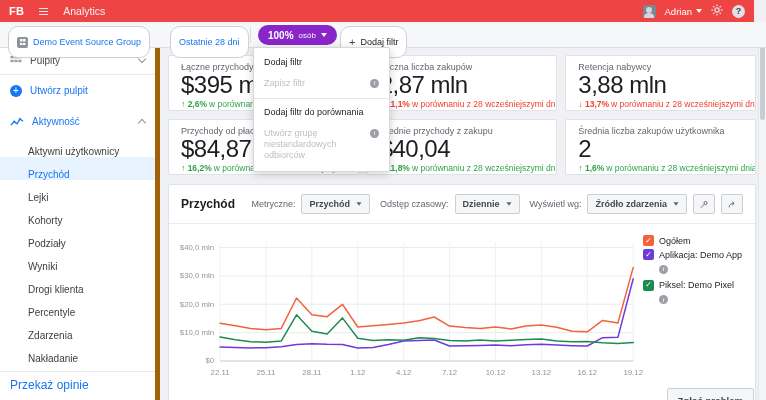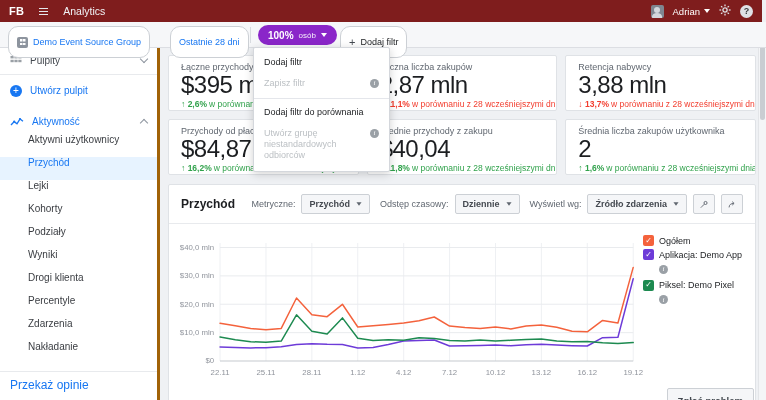--- a/index.html
+++ b/index.html
@@ -1,20 +1,20 @@
 <!DOCTYPE html>
 <html><head>
 <meta charset="utf-8">
 <style>
   html,body{margin:0;padding:0;width:766px;height:400px;overflow:hidden;
     font-family:"Liberation Sans",sans-serif;background:#eff1f4;position:relative;}
   *{box-sizing:border-box;}
 
   
-  .topbar{position:absolute;top:0;left:0;right:4px;height:22px;background:#7f1d1d;color:#fff;
+  .topbar{position:absolute;top:0;left:0;right:12px;height:22px;background:#ef4444;color:#fff;
     display:flex;align-items:center;padding:0 9px;gap:15px;z-index:30;}
   .logo{font-weight:bold;font-size:11px;letter-spacing:.3px;}
   .hamburger{display:flex;flex-direction:column;gap:1.6px;margin-top:1px;}
   .hamburger span{display:block;width:9px;height:1.4px;background:#e4e6eb;}
   .app-title{font-size:10.5px;color:#f0f2f5;}
   .topbar-right{margin-left:auto;display:flex;align-items:center;gap:9px;}
   .avatar{width:13px;height:13px;border-radius:2px;background:#7f8690;position:relative;overflow:hidden;}
   .avatar i{position:absolute;left:3.5px;top:2px;width:6px;height:6px;border-radius:50%;background:#d4d7dc;}
   .avatar b{position:absolute;left:1.5px;top:8px;width:10px;height:7px;border-radius:50% 50% 0 0;background:#d4d7dc;}
   .username{font-size:9.5px;display:flex;align-items:center;gap:4px;}
@@ -48,31 +48,31 @@
   .dropdown{position:absolute;left:253px;top:47px;width:137px;background:#fff;border:1px solid #d4d7dc;
     border-radius:2px;box-shadow:0 2px 10px rgba(0,0,0,.18);z-index:40;padding:4px 0;}
   .menu-item{padding:5px 10px;font-size:9px;color:#1c1e21;display:flex;align-items:flex-start;gap:6px;cursor:pointer;line-height:1.25;}
   .menu-item .lbl{flex:1;}
   .menu-item.disabled{color:#bcc0c4;cursor:default;}
   .menu-divider{height:1px;background:#e4e6eb;margin:3px 0;}
   .info-dot{flex:none;width:9px;height:9px;border-radius:50%;background:#9aa0a6;color:#fff;font-size:7px;
     font-style:italic;font-family:"Liberation Serif",serif;display:inline-flex;align-items:center;justify-content:center;margin-top:1px;}
 
   
-  .sidebar{position:absolute;top:48px;left:0;width:160px;bottom:0;background:#fff;border-right:3px solid #a16207;z-index:10;}
+  .sidebar{position:absolute;top:48px;left:0;width:160px;bottom:0;background:#fff;border-right:5px solid #a16207;z-index:10;}
   .side-row{display:flex;align-items:center;height:25px;padding:0 10px;font-size:10px;color:#444950;gap:8px;cursor:pointer;}
   .side-row .grow{flex:1;}
   .chev{width:6px;height:6px;border-right:1.4px solid #8d949e;border-bottom:1.4px solid #8d949e;display:inline-block;flex:none;}
   .chev.down{transform:rotate(45deg);margin-top:-3px;}
   .chev.up{transform:rotate(-135deg);margin-top:3px;}
   .side-divider{height:1px;background:#e8eaed;margin:1px 0 3px 0;}
   .blue{color:#1877f2;}
   .plus-circle{width:12px;height:12px;border-radius:50%;background:#1877f2;color:#fff;font-size:10px;line-height:1;
     display:inline-flex;align-items:center;justify-content:center;flex:none;}
-  .sub{display:flex;align-items:flex-start;height:23px;padding-left:28px;font-size:10px;color:#3a3d42;cursor:pointer;}
+  .sub{display:flex;align-items:flex-end;height:23px;padding-left:28px;font-size:10px;color:#3a3d42;cursor:pointer;}
   .sub.active{background:#e7f3ff;color:#1877f2;}
   .side-footer{position:absolute;left:0;right:0;bottom:0;background:#fff;}
   .side-footer .side-divider{margin:0;}
   .feedback{display:block;padding:6px 6px 8px 10px;font-size:12px;color:#1877f2;cursor:pointer;}
 
   
   .content{position:absolute;left:161px;top:48px;right:10px;bottom:0;padding:7px 0 0 7px;overflow:hidden;}
   .cards{display:grid;grid-template-columns:repeat(3,1fr);gap:8px;margin-bottom:9px;}
   .card{background:#fff;border:1px solid #dfe2e6;border-radius:2px;height:56px;padding:6px 12px;overflow:hidden;}
   .card-label{font-size:9px;color:#606770;margin-bottom:1px;white-space:nowrap;}

